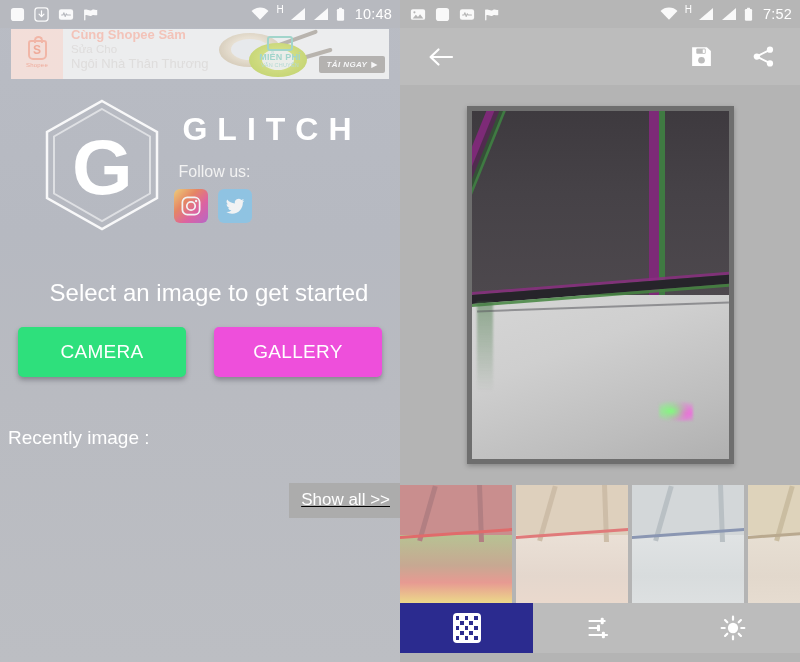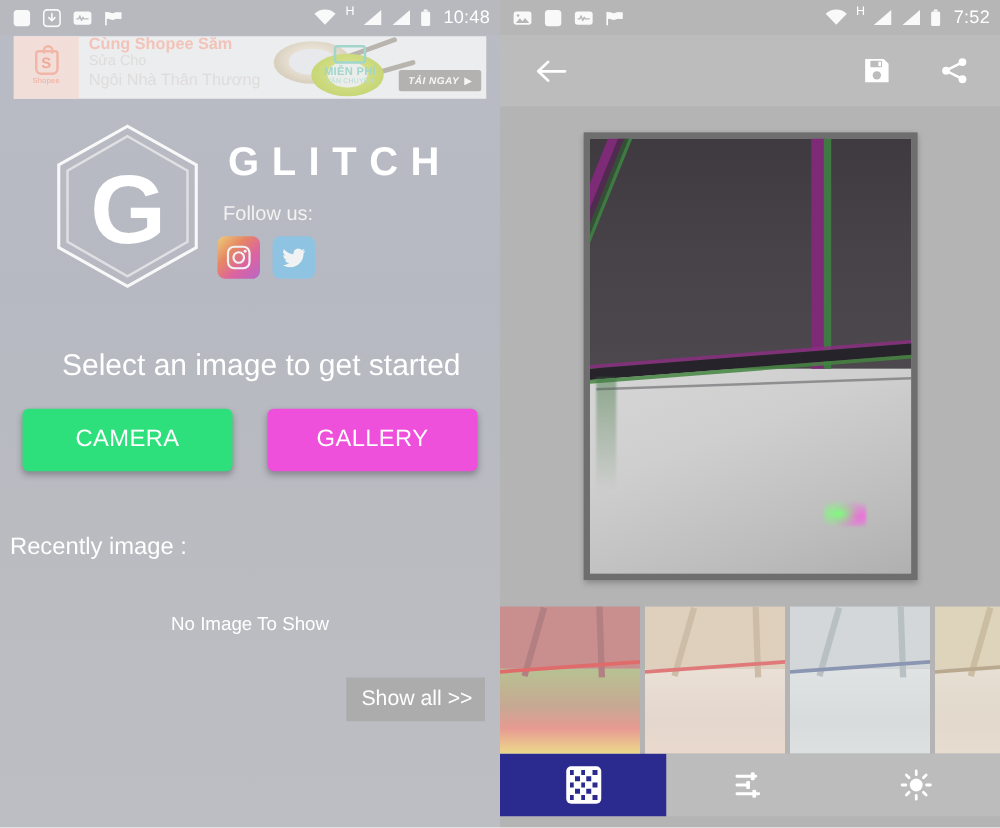--- a/index.html
+++ b/index.html
@@ -362,21 +362,22 @@
   .no-image {
     text-align: center;
     color: #ffffff;
     font-size: 15px;
     margin-top: 42px;
   }
   .showall-wrap {
     display: flex;
     justify-content: flex-end;
     margin-top: 34px;
-    padding-right: 12px;
+    padding-right: 0;
+    text-decoration: underline;
   }
   .showall-btn {
     background: #acacac;
     color: #ffffff;
     border: none;
     font-family: "Liberation Sans", sans-serif;
     font-size: 17px;
     padding: 7px 10px 8px 12px;
     cursor: pointer;
   }
@@ -690,21 +691,20 @@
     </div>
 
     <div class="headline">Select an image to get started</div>
 
     <div class="btn-row">
       <button class="btn btn-camera">CAMERA</button>
       <button class="btn btn-gallery">GALLERY</button>
     </div>
 
     <div class="recently-label">Recently image :</div>
-    <div class="no-image">No Image To Show</div>
 
     <div class="showall-wrap">
       <button class="showall-btn">Show all &gt;&gt;</button>
     </div>
 
   </div>
 
   <div class="panel panel-right">
 
     <div class="statusbar statusbar-right-bg">

